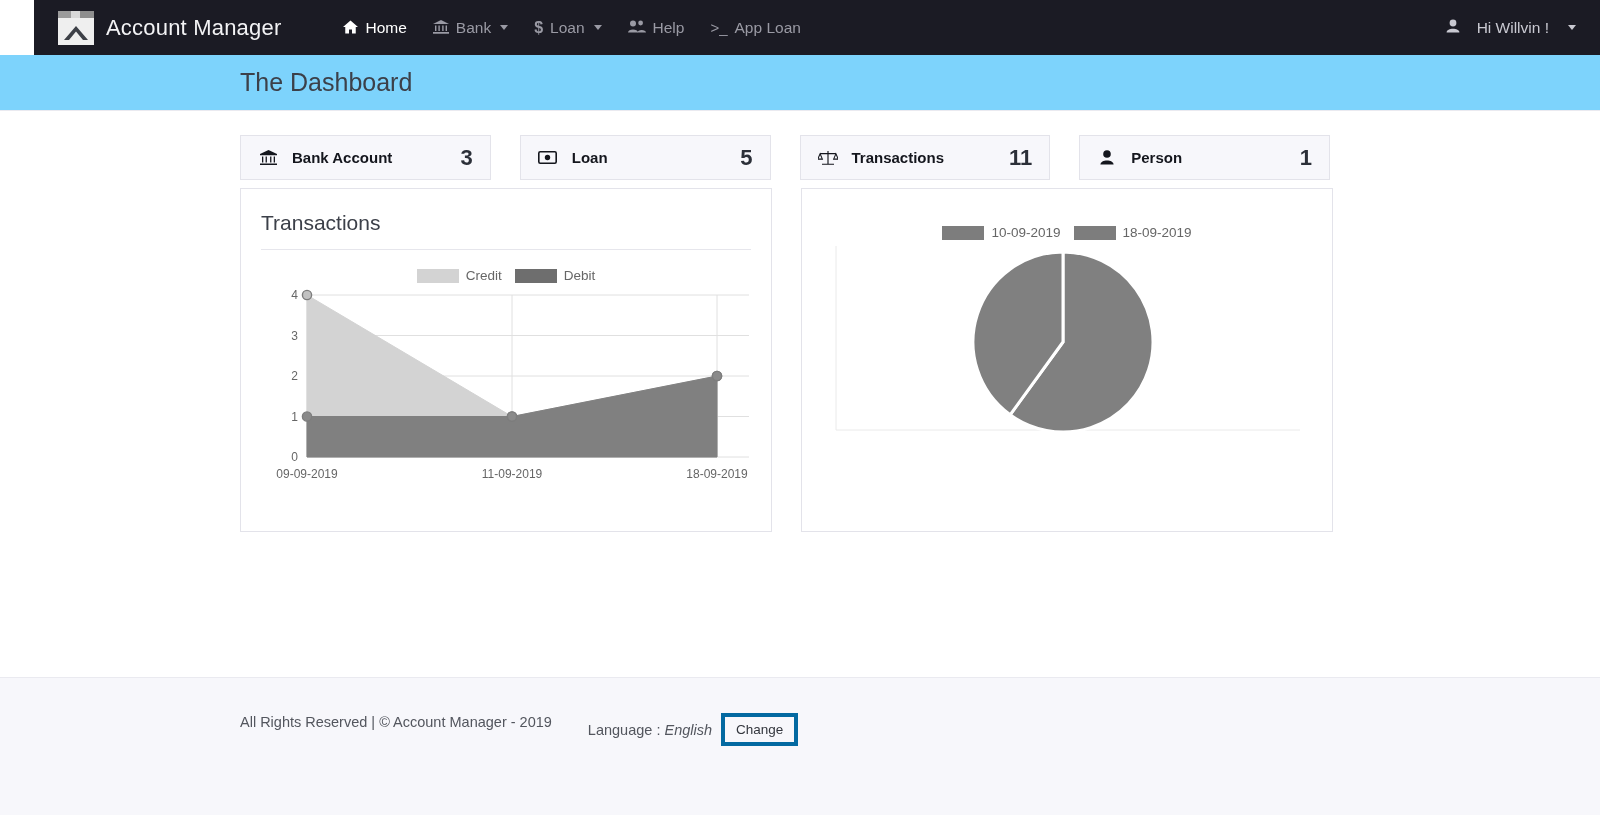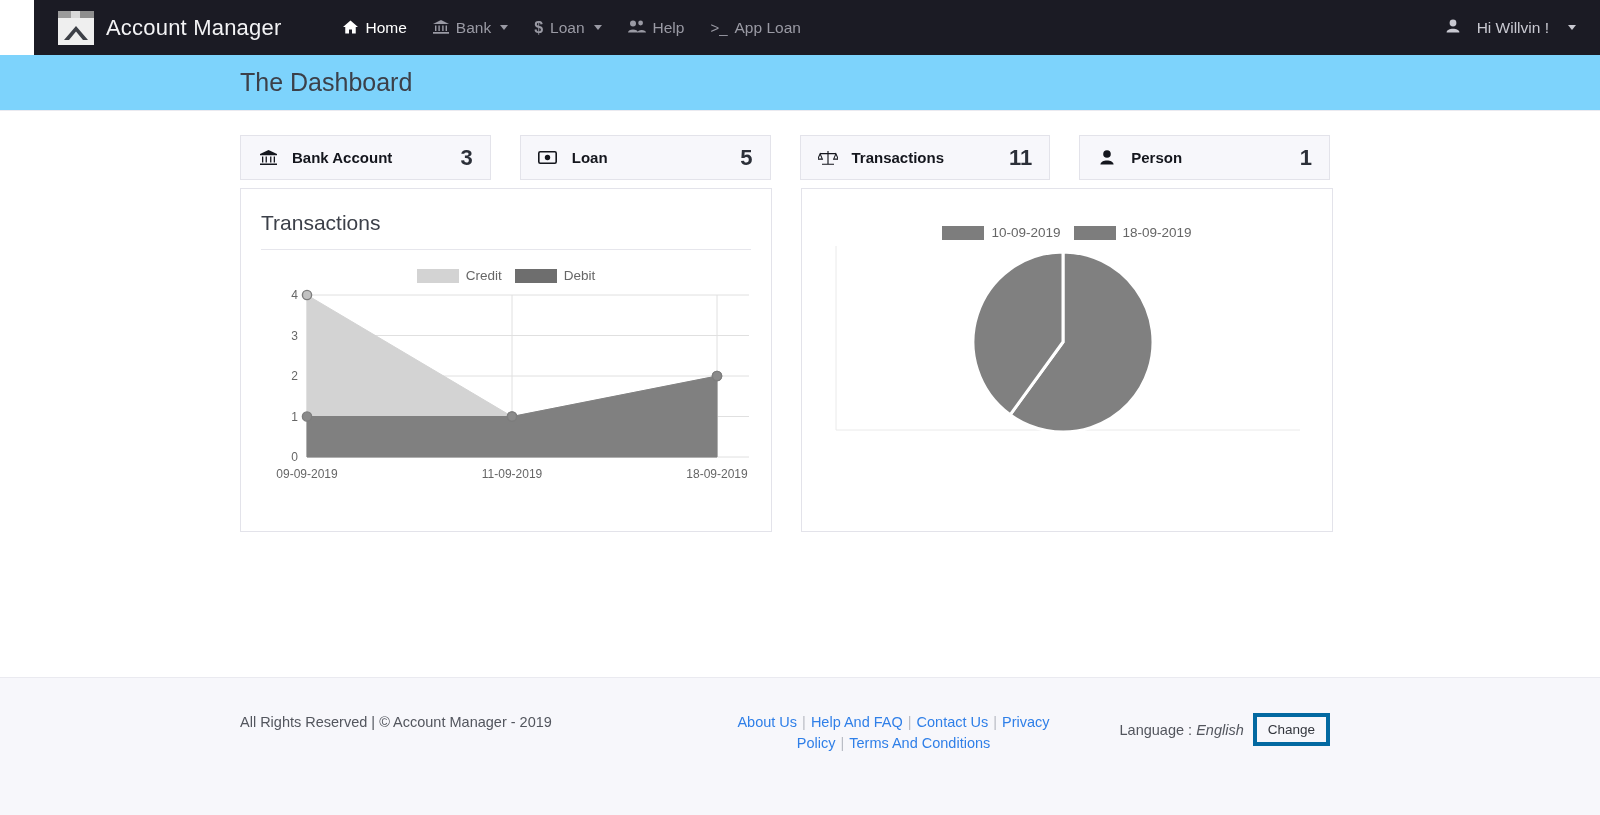--- a/index.html
+++ b/index.html
@@ -279,23 +279,20 @@
           </div>
         </div>
 
       </div>
     </div>
   </div>
 
   <div class="footer">
     <div class="footer-inner">
       <div class="copyright">All Rights Reserved | © Account Manager - 2019</div>
-      <div class="footer-links">
-        <a>About Us</a><span class="sep">|</span><a>Help And FAQ</a><span class="sep">|</span><a>Contact Us</a><span class="sep">|</span><a>Privacy Policy</a><span class="sep">|</span><a>Terms And Conditions</a>
-      </div>
       <div class="lang-box">
         <span class="lang-text"><span>Language :</span> <em>English</em></span>
         <button class="btn-change">Change</button>
       </div>
     </div>
   </div>
 
 </div>
 
 </body></html>

